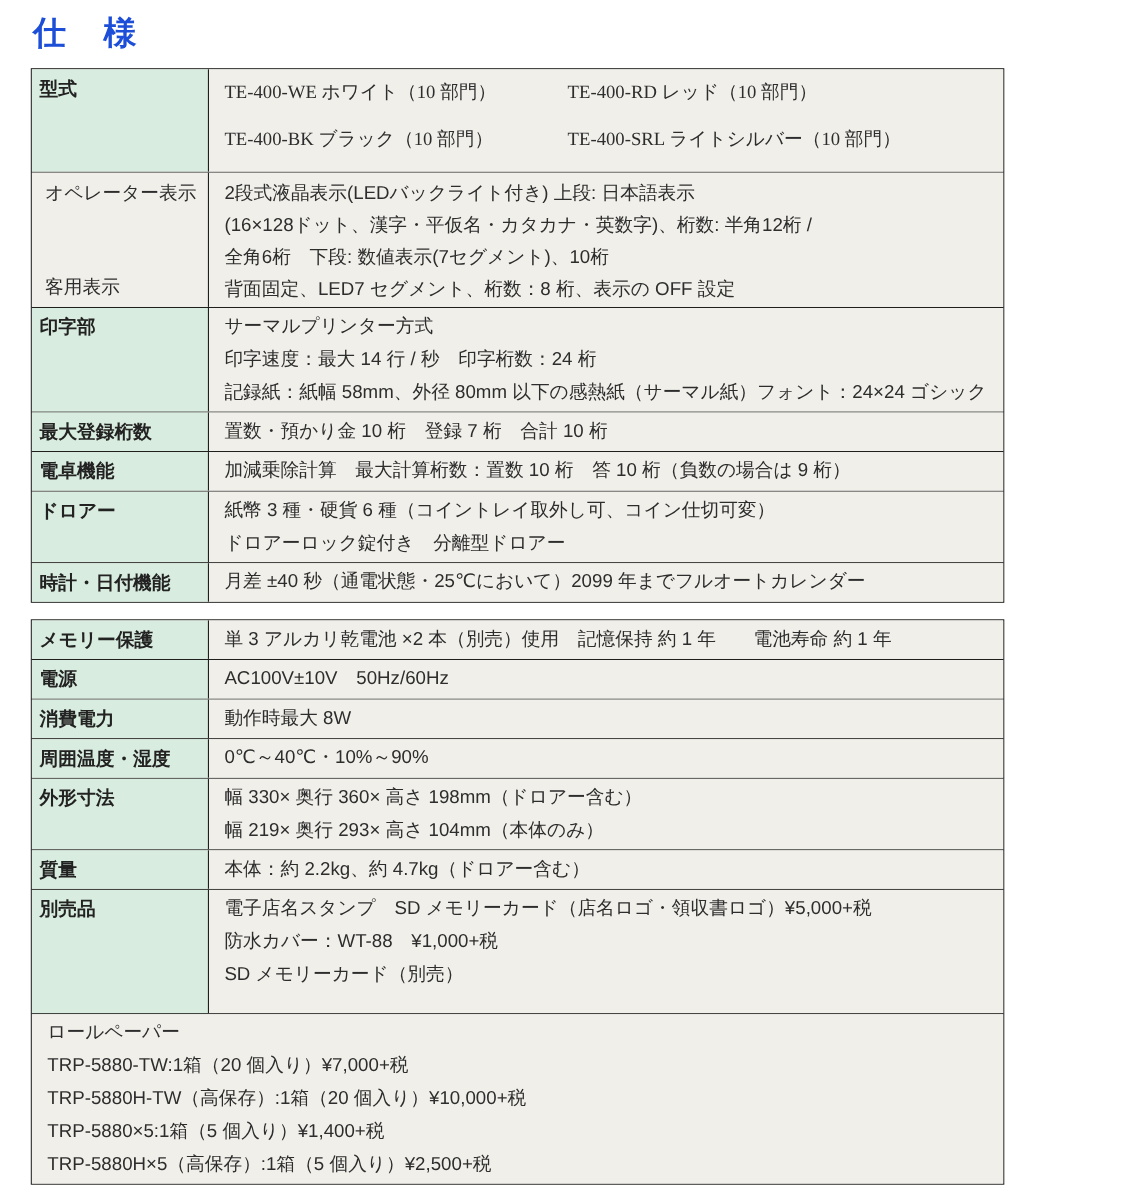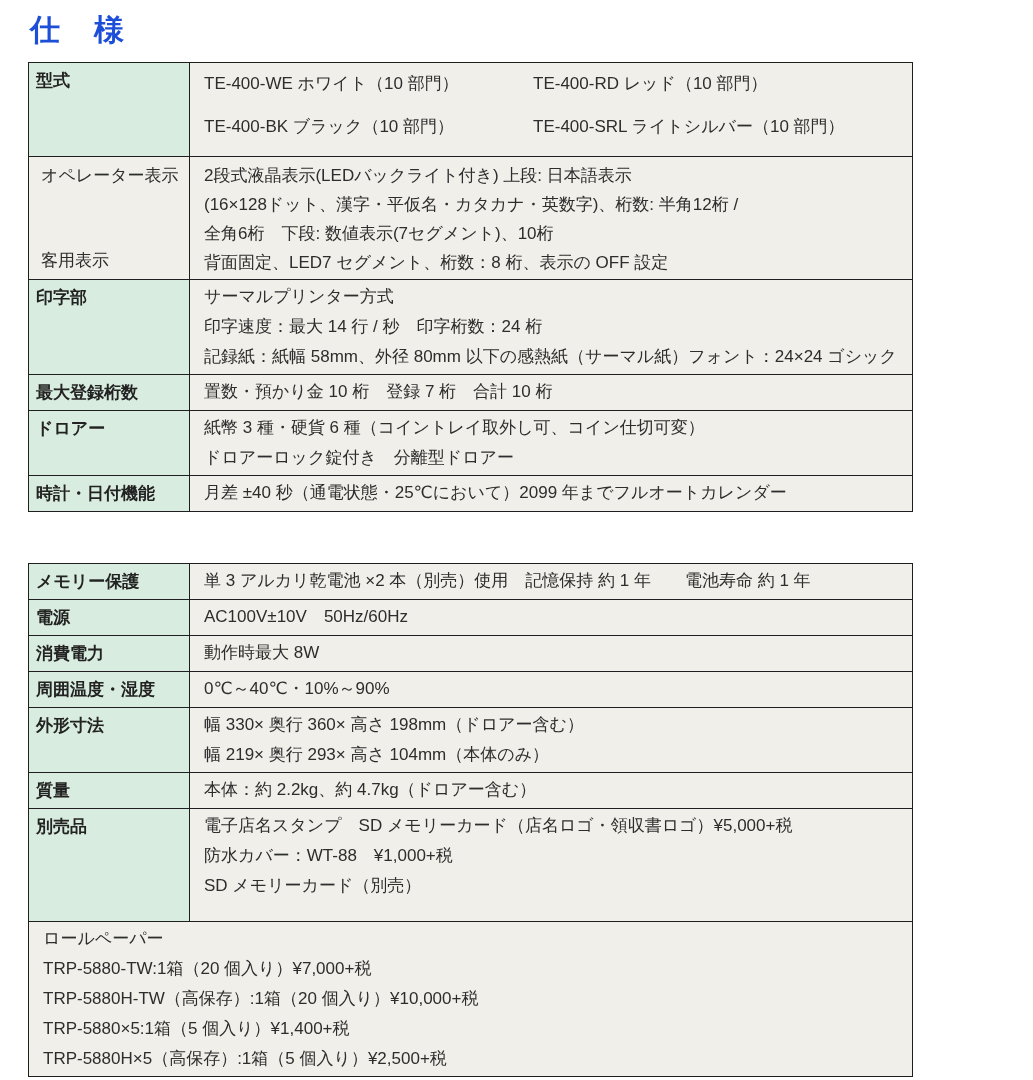--- a/index.html
+++ b/index.html
@@ -34,21 +34,21 @@
   }
   .line { white-space:nowrap; }
   .subcol {
     flex:0 0 161px; width:161px;
     border-right:1.5px solid #1f1f1f; background:#f0efea;
     display:flex; flex-direction:column; justify-content:space-between;
     font-size:17px; line-height:29px; padding:4px 4px 4px 12px;
   }
   .model-grid {
     display:grid; grid-template-columns:312px 1fr;
-    column-gap:17px; line-height:31px; padding-top:5px;
+    column-gap:0; line-height:31px; padding-top:5px;font-family:Liberation Serif, serif;
   }
 </style>
 </head>
 <body>
 
 <div class="page">
 
   <h1 class="title">仕　様</h1>
 
   <div class="spec-table t1">
@@ -86,20 +86,26 @@
       </div>
     </div>
 
     <div class="row" style="min-height:30px">
       <div class="label">最大登録桁数</div>
       <div class="content">
         <div class="line">置数・預かり金 10 桁　登録 7 桁　合計 10 桁</div>
       </div>
     </div>
 
+    <div class="row" style="min-height:31px">
+      <div class="label">電卓機能</div>
+      <div class="content">
+        <div class="line">加減乗除計算　最大計算桁数：置数 10 桁　答 10 桁（負数の場合は 9 桁）</div>
+      </div>
+    </div>
 
     <div class="row" style="min-height:62px">
       <div class="label">ドロアー</div>
       <div class="content">
         <div class="line">紙幣 3 種・硬貨 6 種（コイントレイ取外し可、コイン仕切可変）</div>
         <div class="line">ドロアーロック錠付き　分離型ドロアー</div>
       </div>
     </div>
 
     <div class="row" style="min-height:32px">

